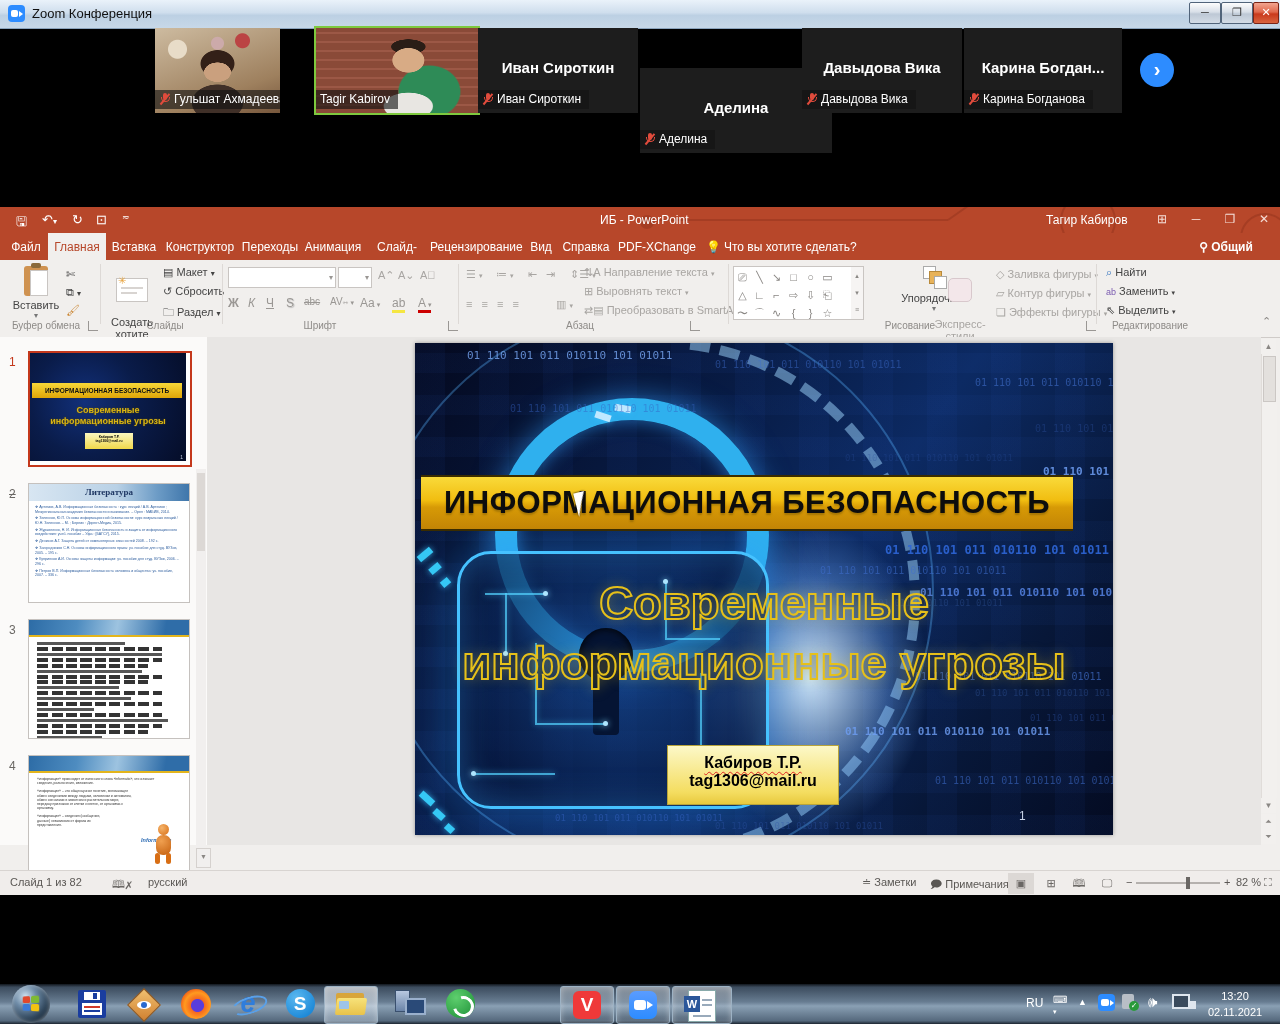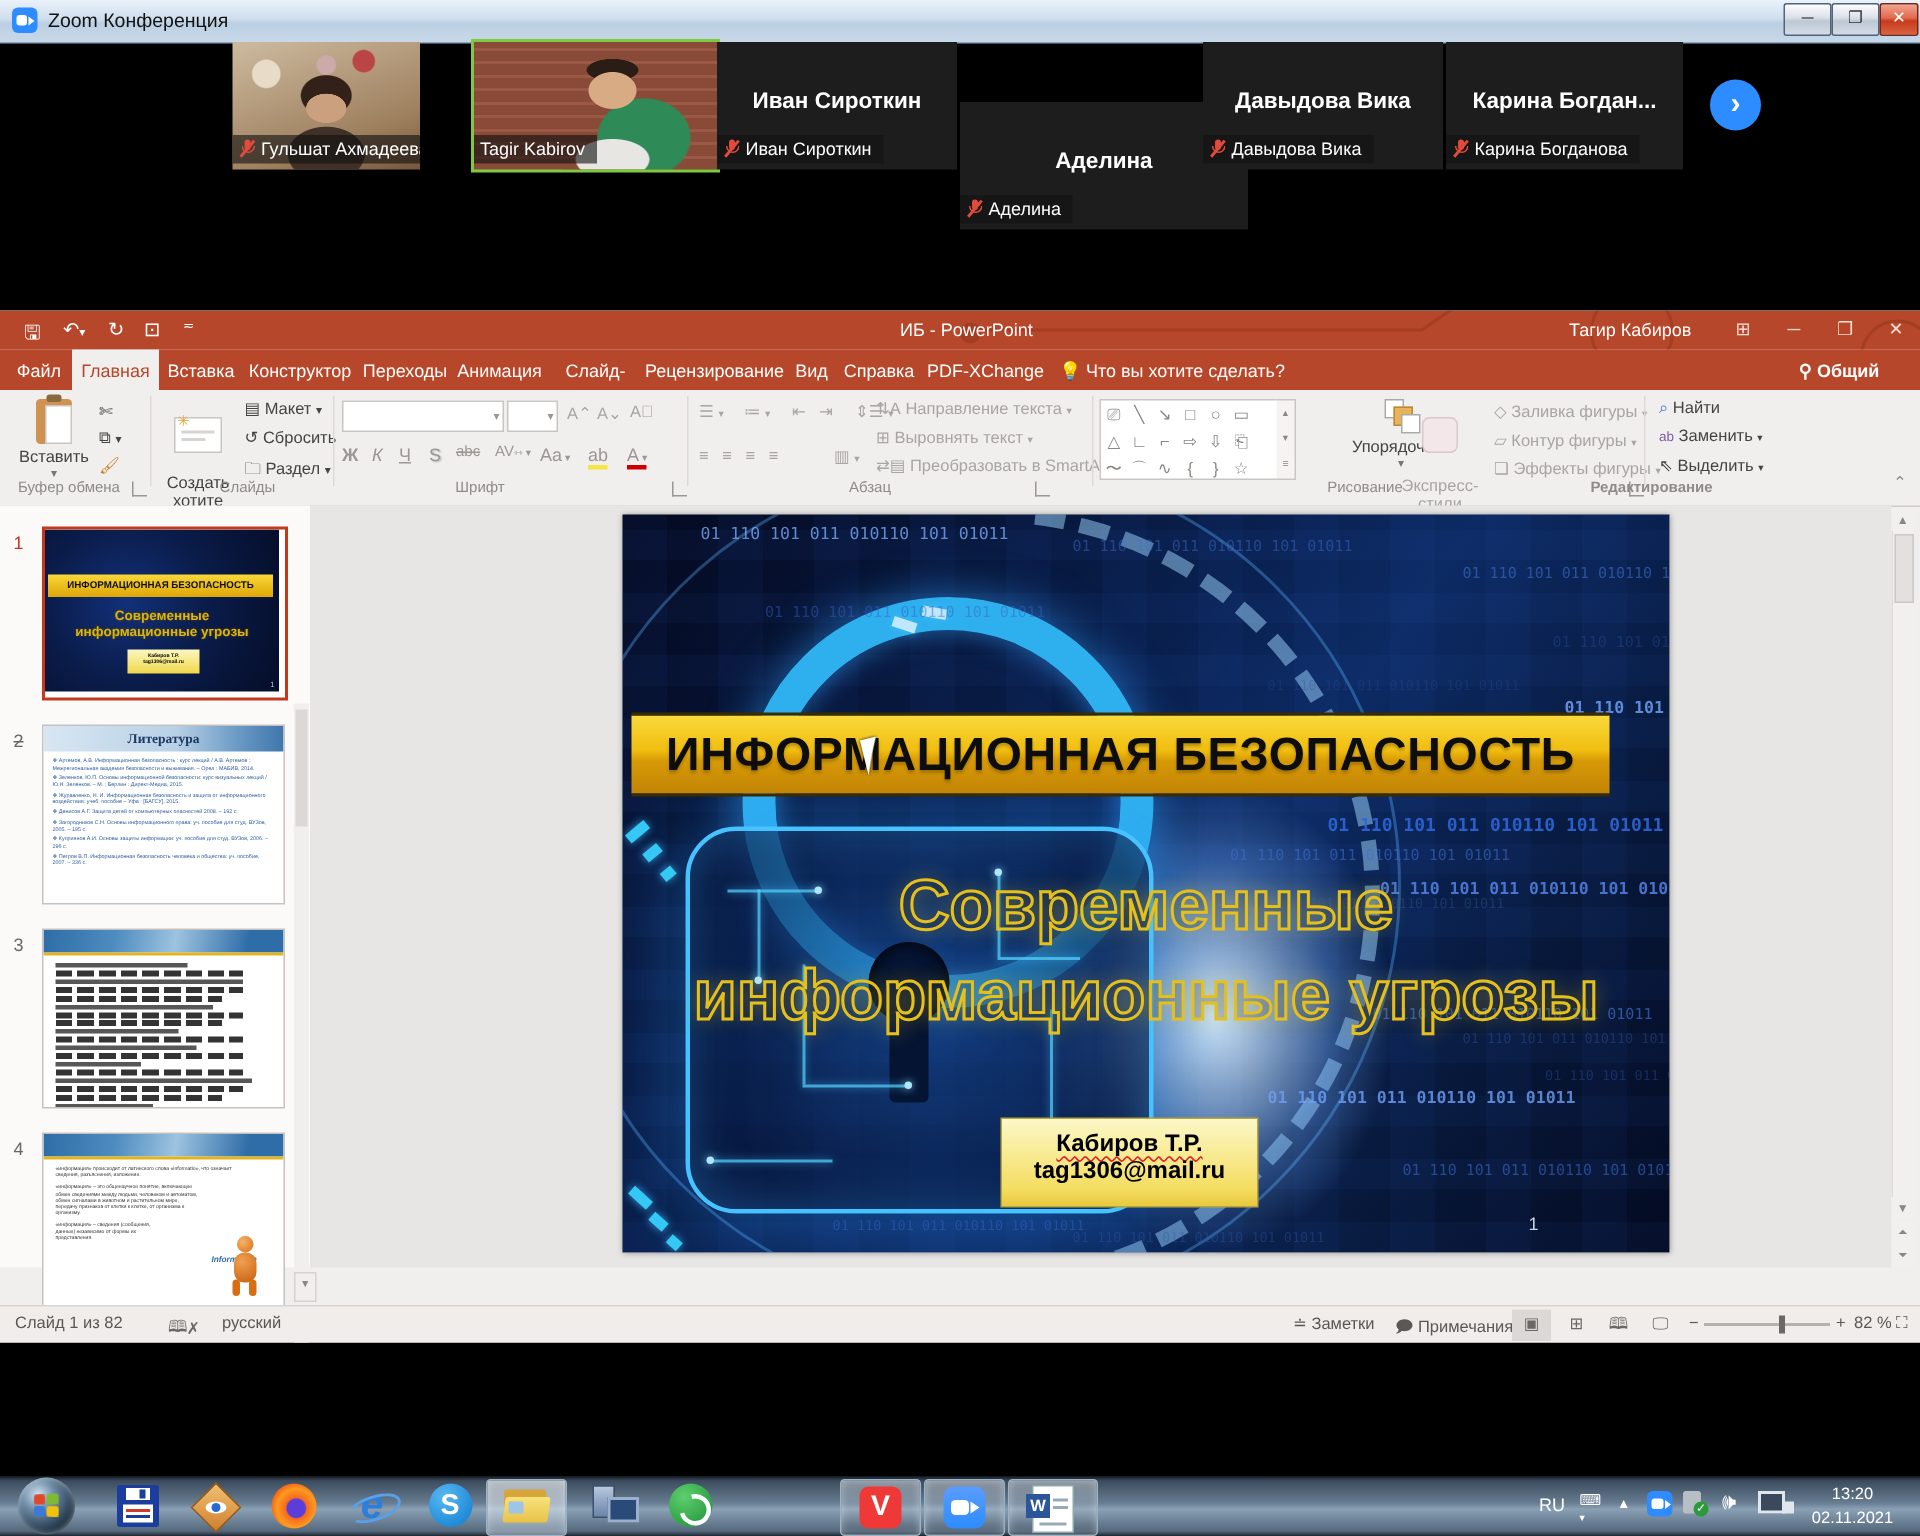--- a/index.html
+++ b/index.html
@@ -376,21 +376,21 @@
       <span class="rbtn dis" style="left:996px;top:8px;">◇ <span>Заливка фигуры</span> <span style="font-size:7px;">▾</span></span>
       <span class="rbtn dis" style="left:996px;top:27px;">▱ <span>Контур фигуры</span> <span style="font-size:7px;">▾</span></span>
       <span class="rbtn dis" style="left:996px;top:46px;">❏ <span>Эффекты фигуры</span> <span style="font-size:7px;">▾</span></span>
       <span class="glabel" style="left:855px;width:110px;">Рисование</span>
       <span class="launcher" style="left:1086px;"></span>
       <div class="vsep" style="left:1096px;"></div>
 
       <span class="rbtn" style="left:1106px;top:6px;"><span style="color:#3b78c0;">⌕</span> <span>Найти</span></span>
       <span class="rbtn" style="left:1106px;top:25px;"><span style="color:#7a5ab0;font-size:9px;">ab</span> <span>Заменить</span> <span style="font-size:7px;">▾</span></span>
       <span class="rbtn" style="left:1106px;top:44px;">⇖ <span>Выделить</span> <span style="font-size:7px;">▾</span></span>
-      <span class="glabel" style="left:1046px;width:110px;font-weight:bold;">Редактирование</span>
+      <span class="glabel" style="left:1095px;width:110px;">Редактирование</span>
       <span class="rbtn" style="left:1262px;top:55px;color:#8a8784;">⌃</span>
     </div>
 
     <div id="panel">
       <span class="thumbnum" style="left:9px;top:18px;color:#c4381c;">1</span>
       <div class="thumb sel" style="top:14px;height:112px;">
         <div class="m1">
           <div class="bar">ИНФОРМАЦИОННАЯ БЕЗОПАСНОСТЬ</div>
           <div class="sub" style="top:52px;">Современные</div>
           <div class="sub" style="top:63px;">информационные угрозы</div>

